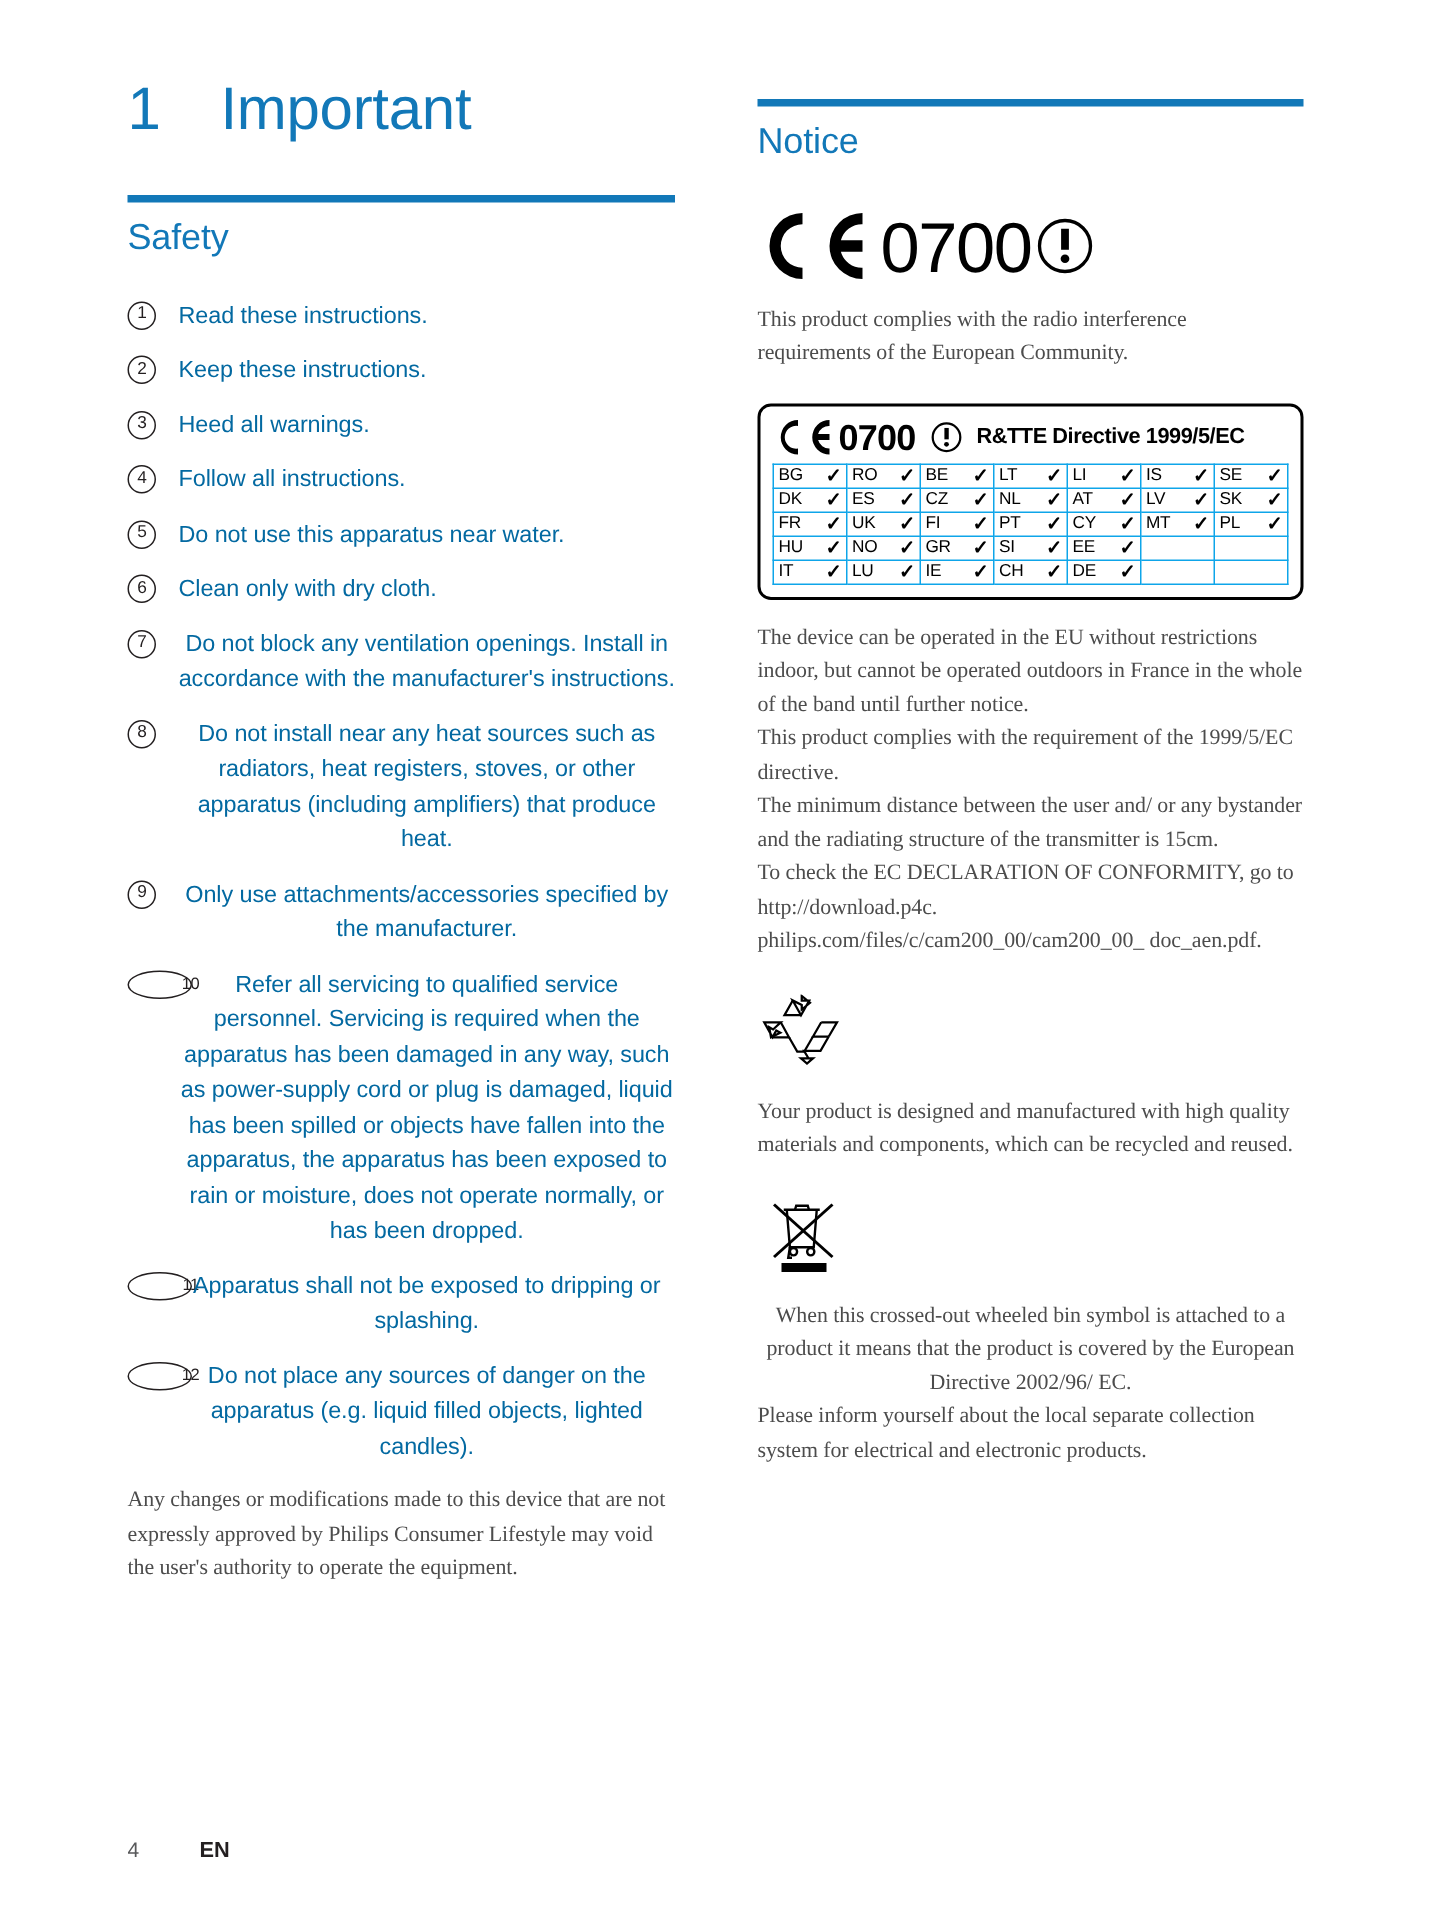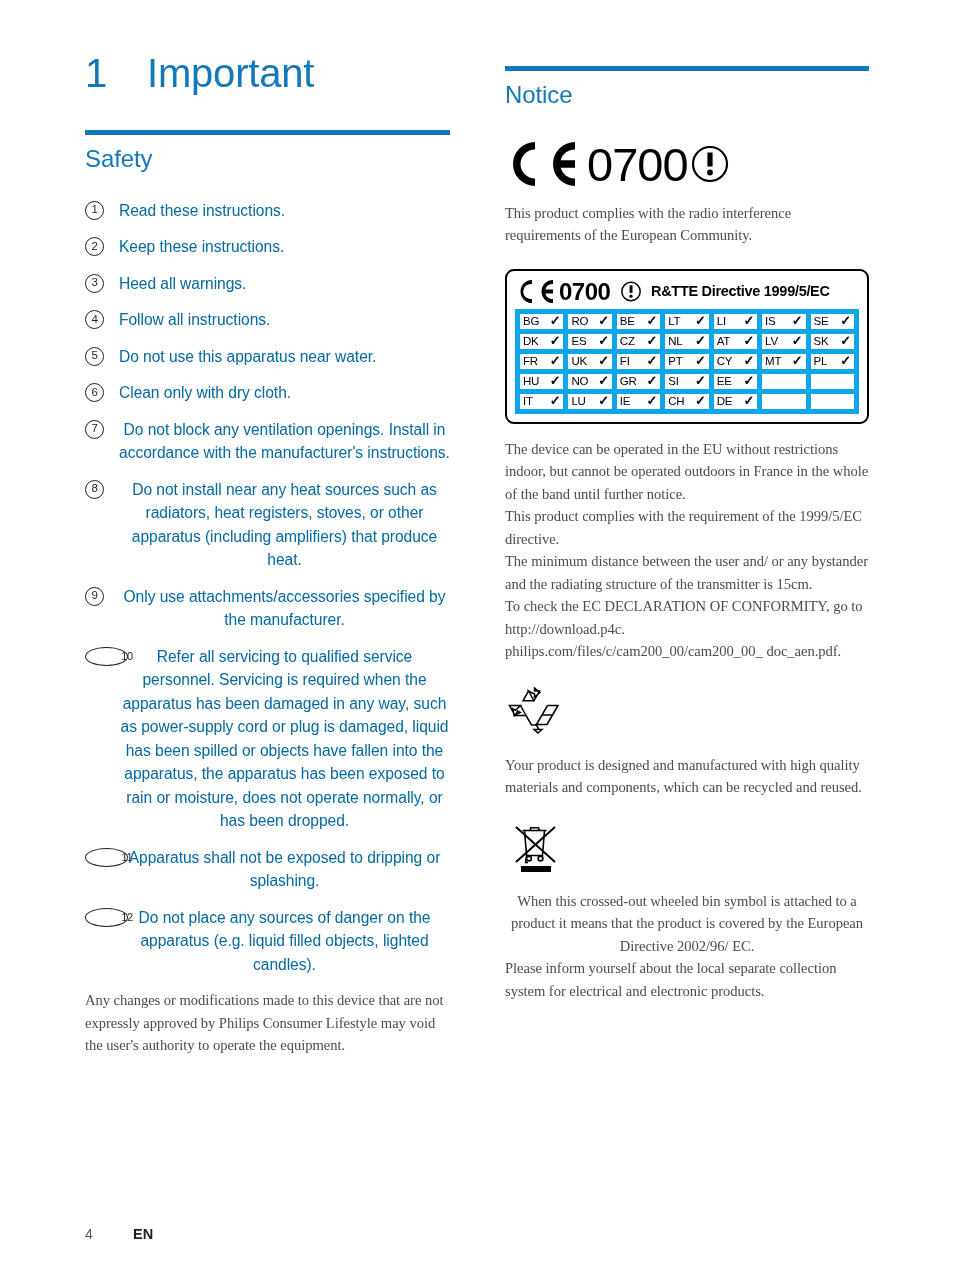--- a/index.html
+++ b/index.html
@@ -184,21 +184,21 @@
     letter-spacing: -0.3px;
     color: #000;
     white-space: nowrap;
   }
   table.rtte {
     border-collapse: collapse;
     width: 100%;
     table-layout: fixed;
   }
   table.rtte td {
-    border: 5px solid #0ea5e9;
+    border: 1px solid #0ea5e9;
     height: 15px;
     padding: 0 2px 0 3px;
     font-size: 11.5px;
     line-height: 13px;
     letter-spacing: -0.2px;
     color: #000;
     white-space: nowrap;
     position: relative;
   }
   table.rtte td .cc { display: inline-block; }

